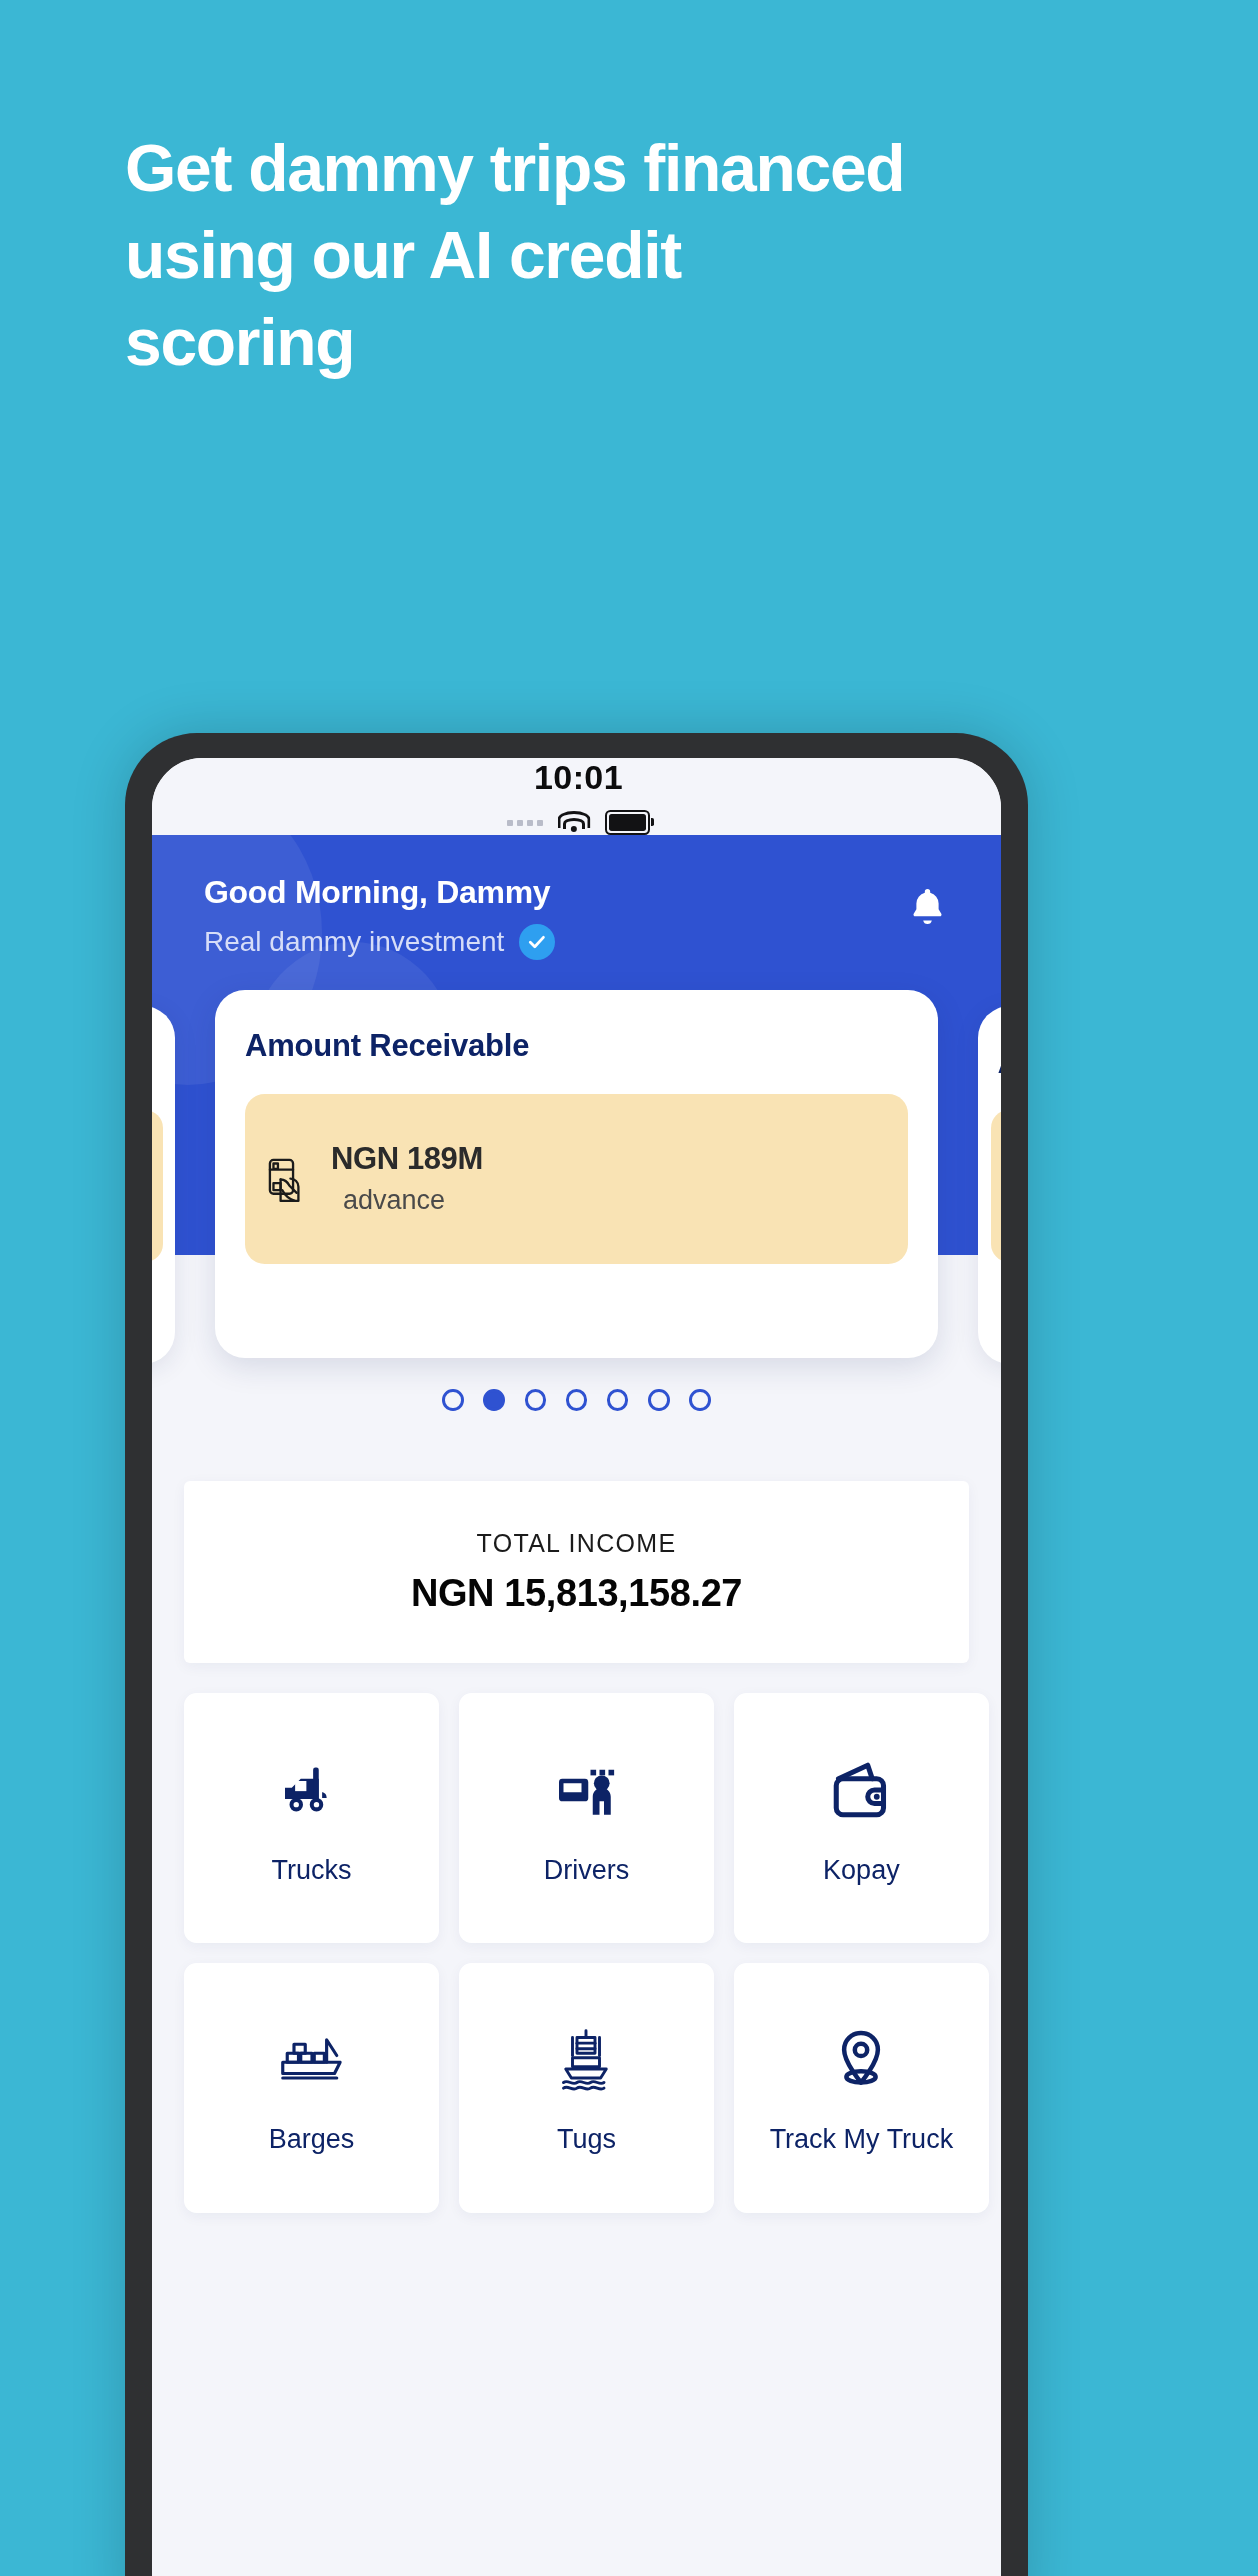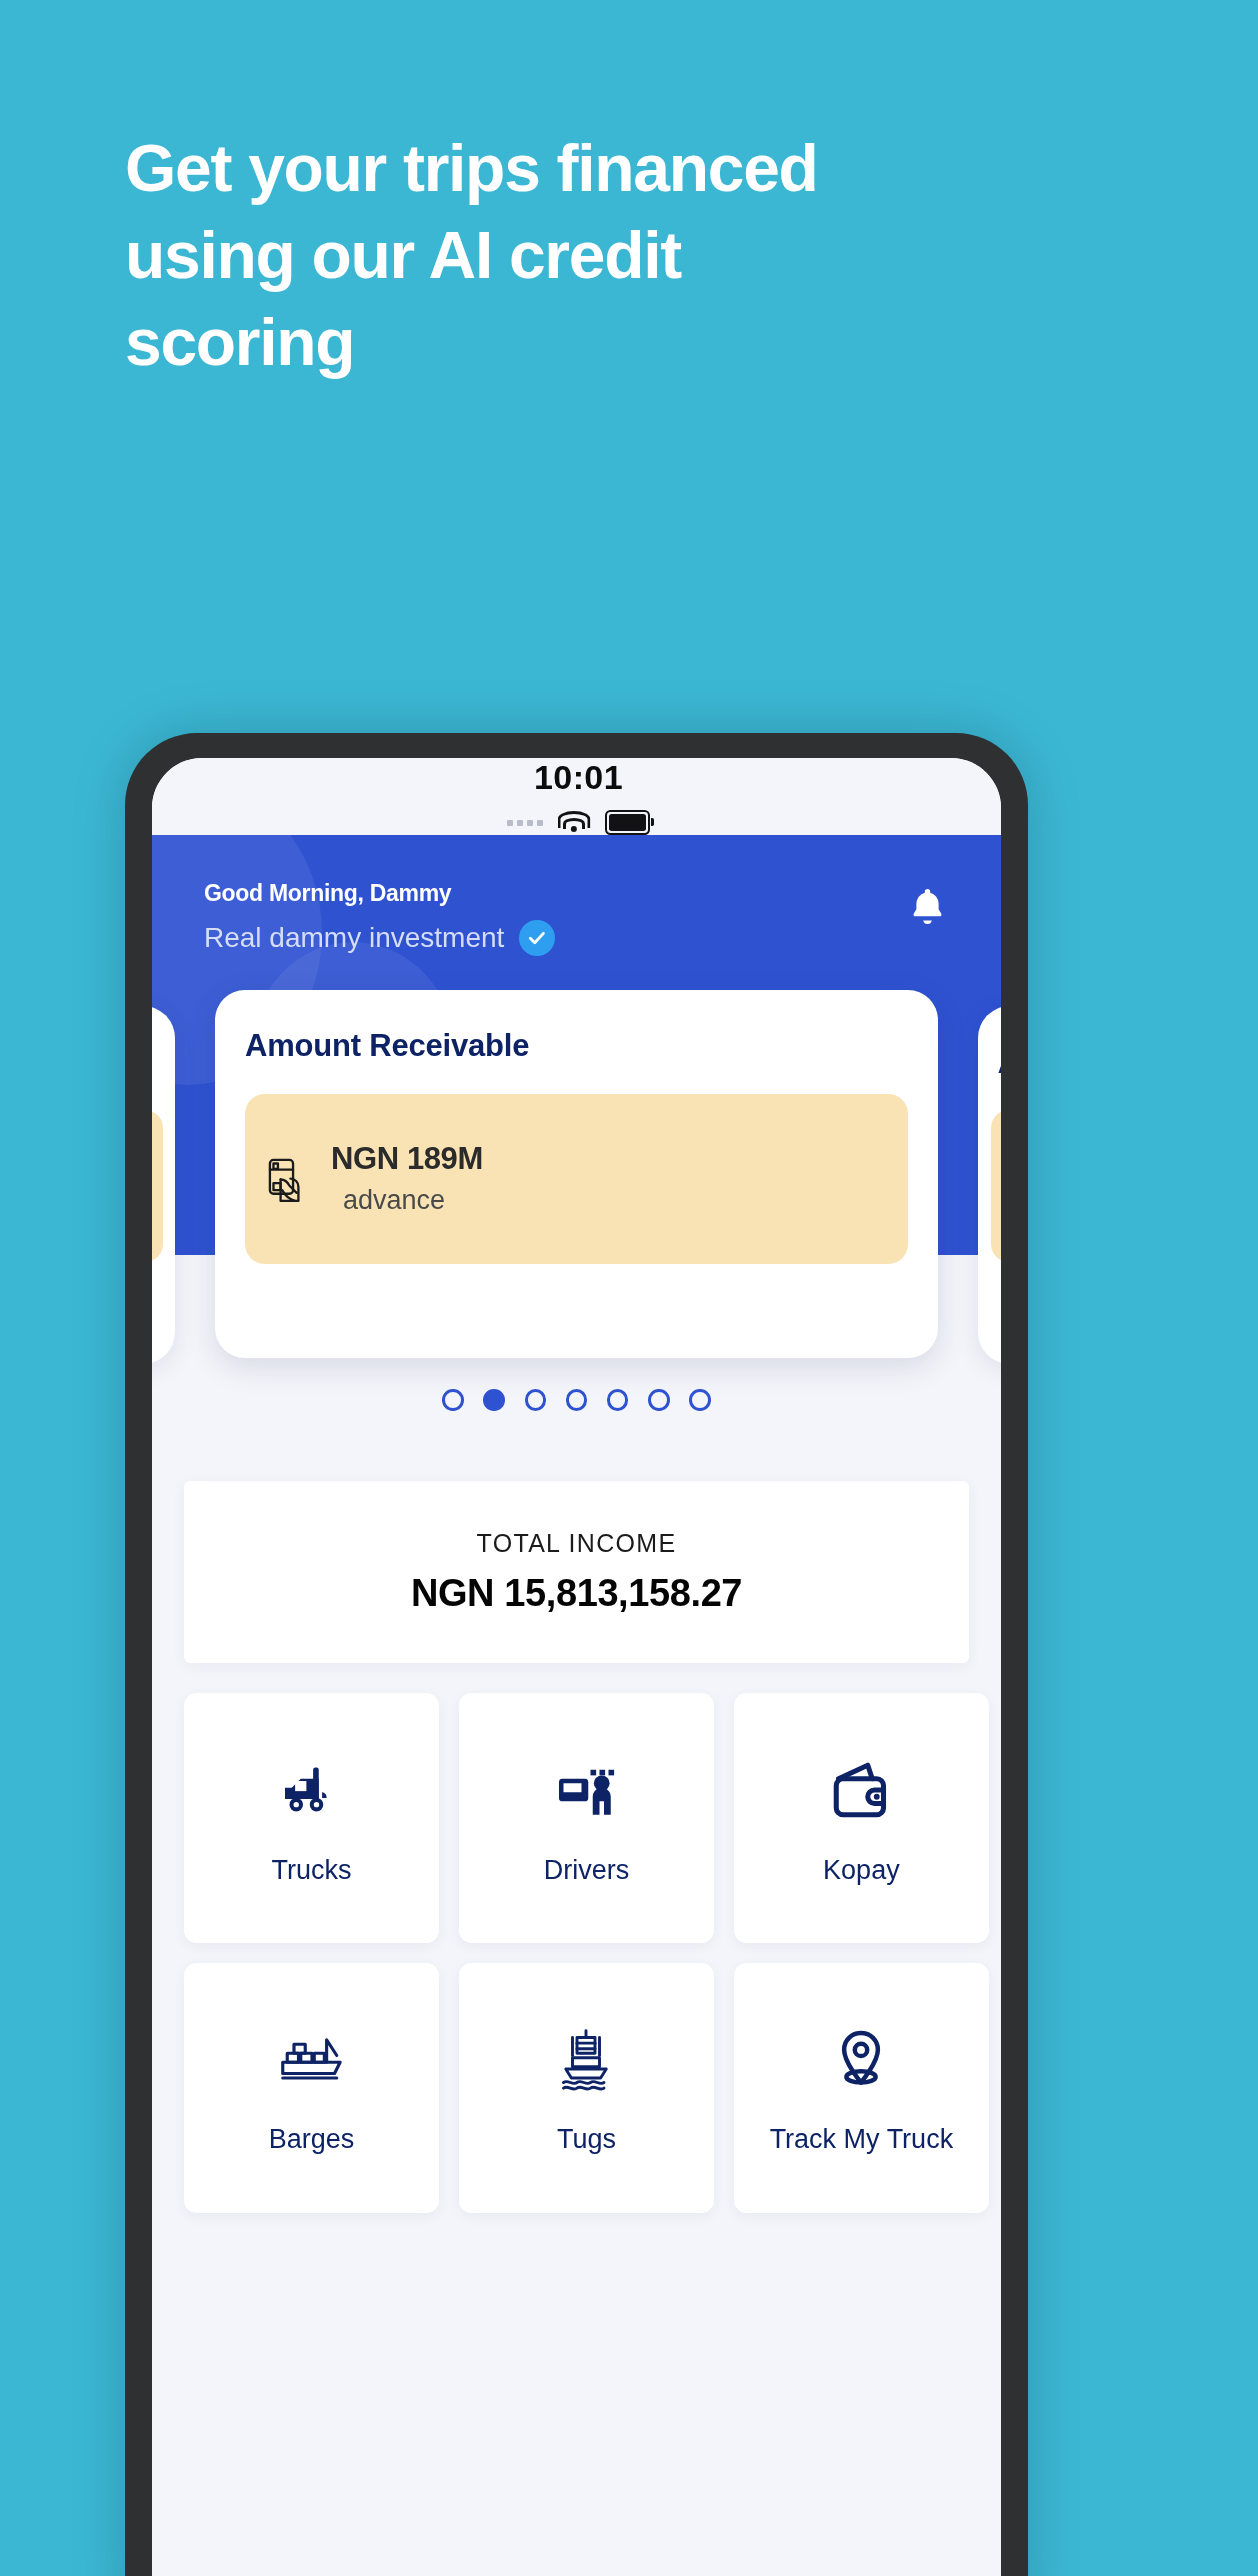--- a/index.html
+++ b/index.html
@@ -59,21 +59,21 @@
   }
   .hero .blob{
     position:absolute;background:rgba(255,255,255,.07);border-radius:50%;
   }
   .blob1{width:268px;height:304px;left:-98px;top:-54px;}
   .blob2{width:206px;height:224px;left:98px;top:107px;}
   .hero-row{
     position:relative;display:flex;align-items:flex-start;
     justify-content:space-between;padding:39px 52px 0 52px;
   }
-  .greet{font-size:23px;font-weight:bold;color:#ffffff;letter-spacing:-0.3px;margin-top:6px;}
+  .greet{font-size:32px;font-weight:bold;color:#ffffff;letter-spacing:-0.3px;}
   .subrow{display:flex;align-items:center;gap:14.3px;margin-top:12.5px;}
   .subtitle{font-size:28px;color:#d6ddf8;}
   .verified{
     width:36px;height:36px;border-radius:50%;background:#2e9ff0;
     display:flex;align-items:center;justify-content:center;flex:none;
   }
   .verified svg{width:19.7px;height:19.7px;}
   .bell{width:43px;height:47px;margin-top:10.7px;}
 
   
@@ -142,21 +142,21 @@
     box-shadow:0 3.6px 12.5px rgba(25,40,90,.05);
   }
   .grid-icon{width:79px;height:79px;display:flex;align-items:center;justify-content:center;}
   .grid-icon svg{width:72px;height:72px;}
   .grid-label{font-size:27px;color:#0d2366;margin-top:25px;}
 </style>
 </head>
 <body>
 
 <div class="headline">
-  <div>Get your trips financed</div>
+  <div>Get dammy trips financed</div>
   <div>using our AI credit</div>
   <div>scoring</div>
 </div>
 
 <div class="phone">
   <div class="phone-screen">
 
     <div class="statusbar">
       <div class="status-time">10:01</div>
       <div class="status-icons">

